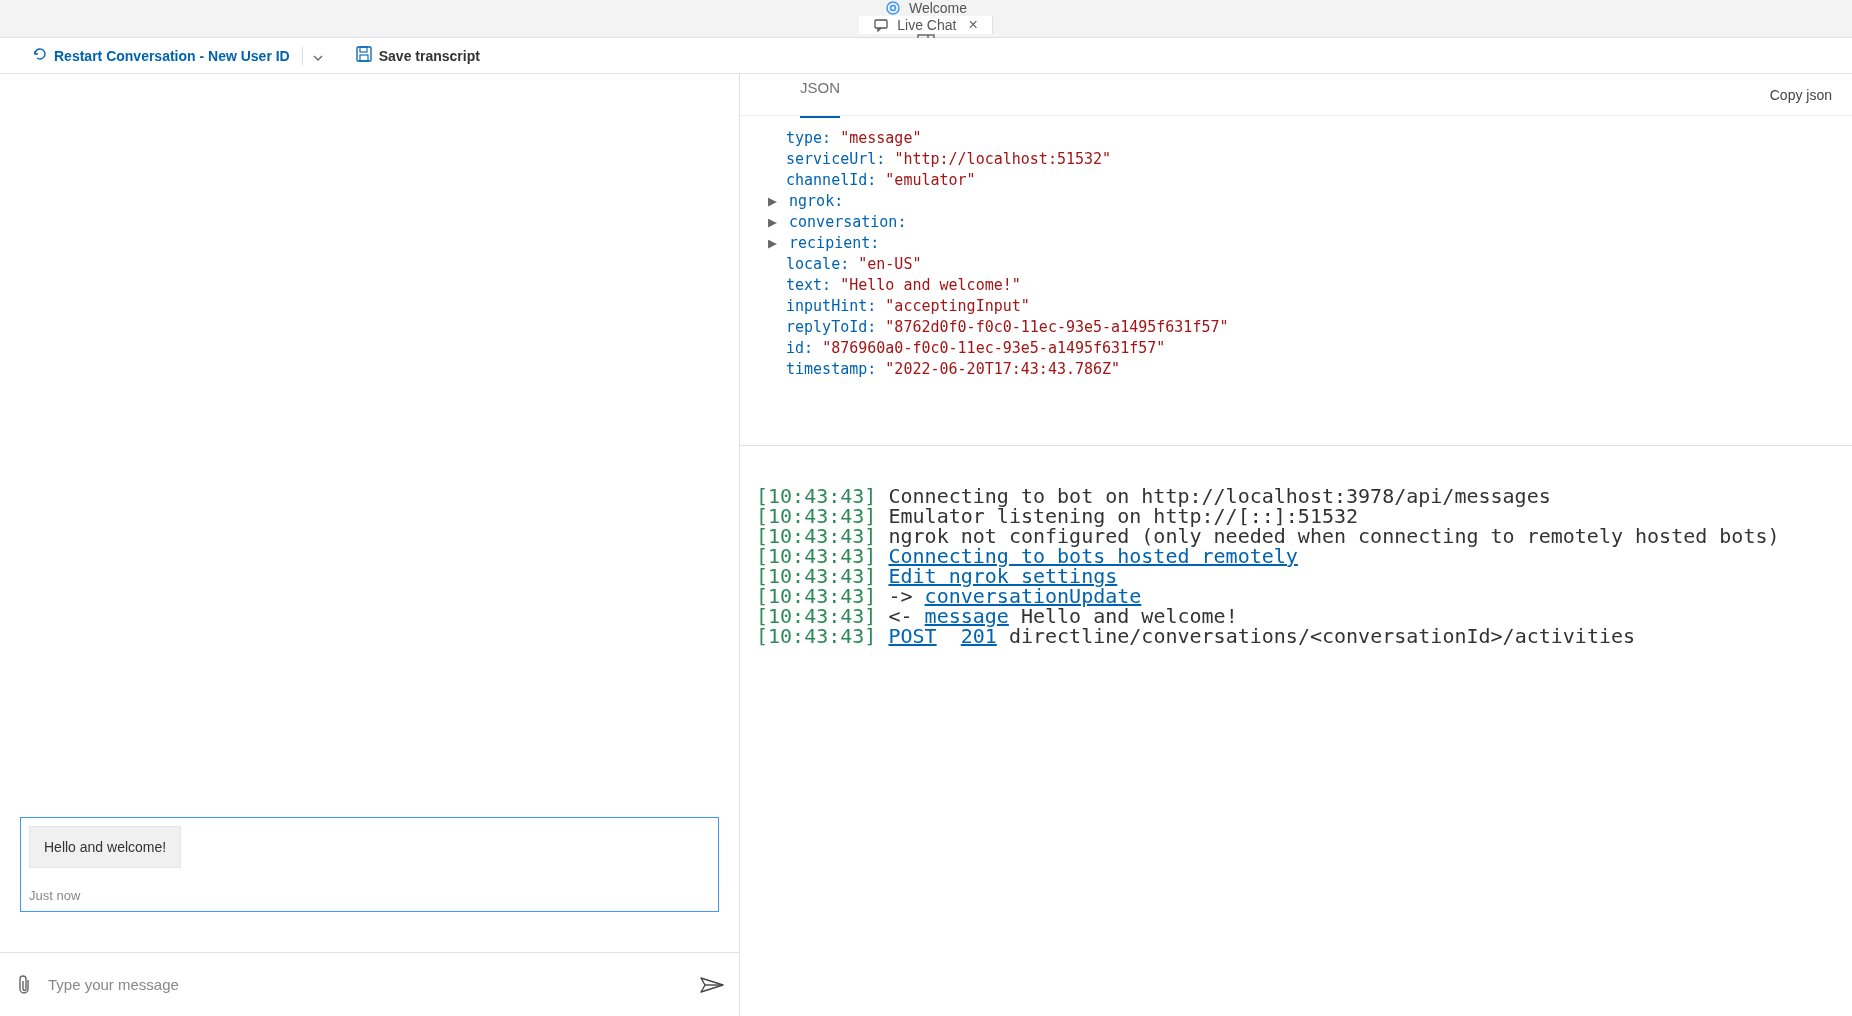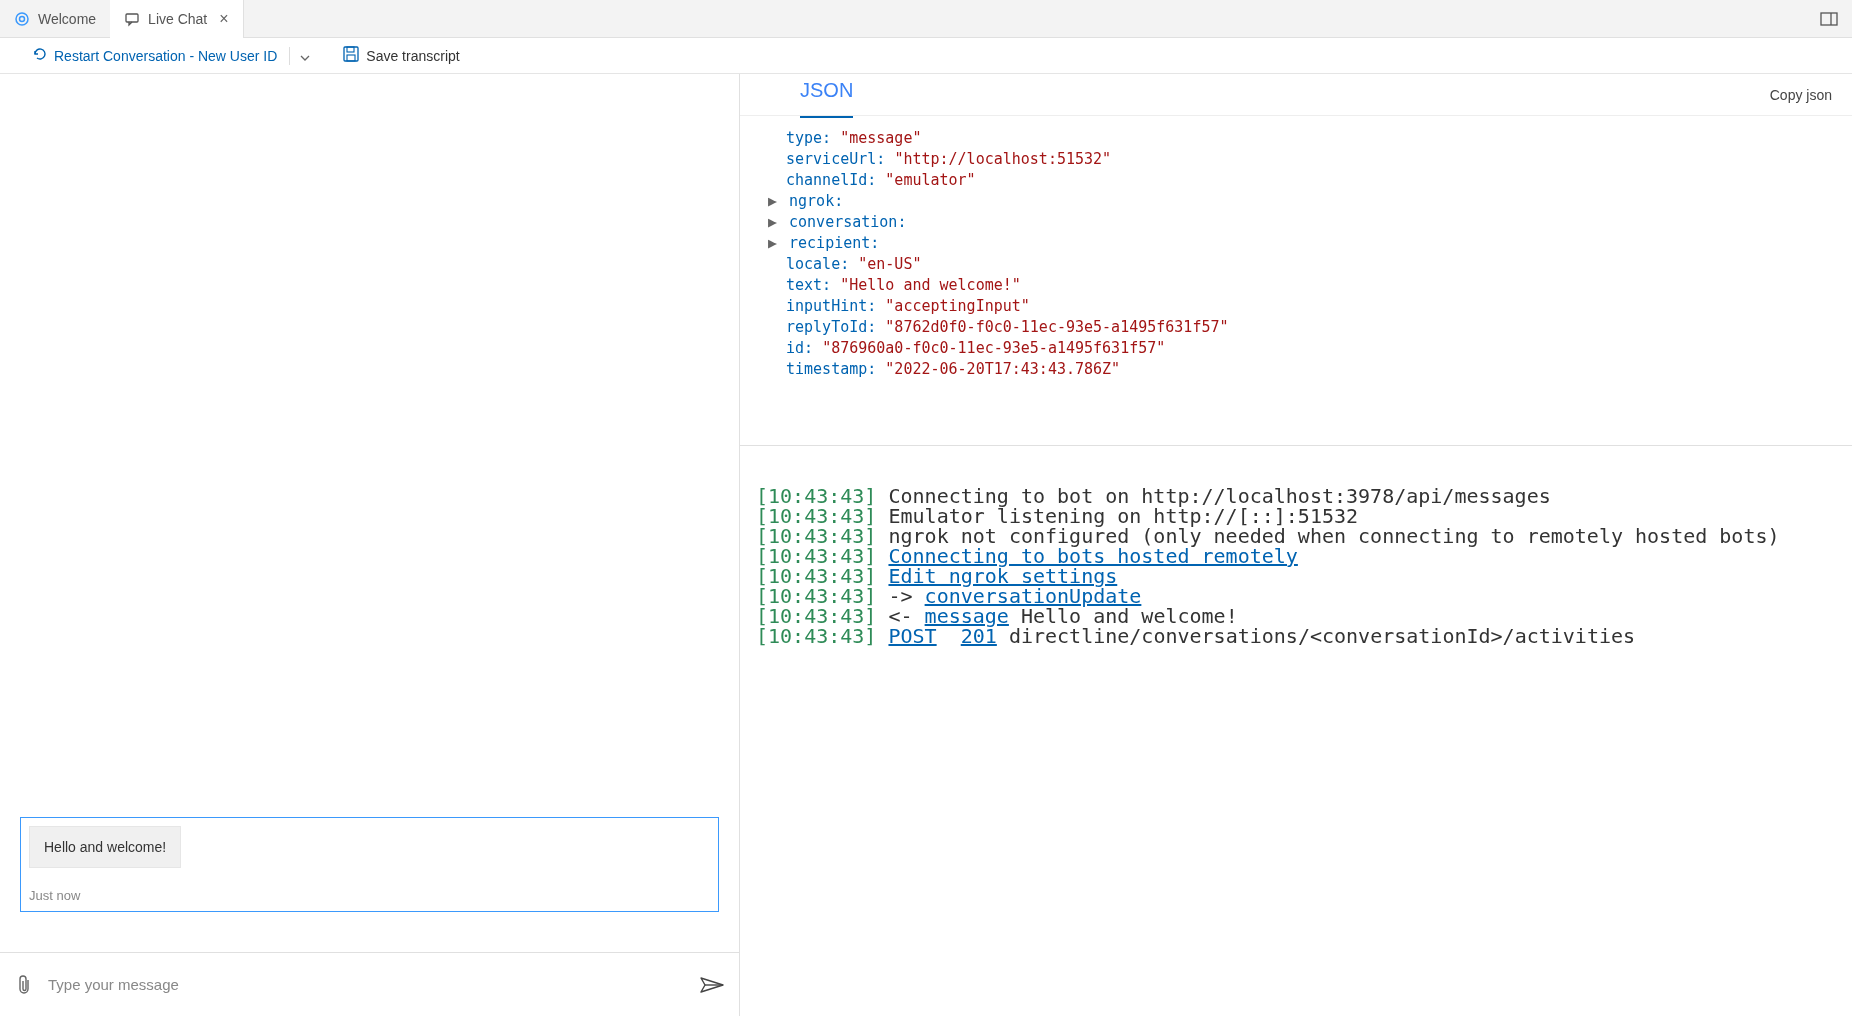--- a/index.html
+++ b/index.html
@@ -1,28 +1,28 @@
 <!DOCTYPE html>
 <html><head>
 <meta charset="utf-8">
 <style>
   * { margin: 0; padding: 0; box-sizing: border-box; }
   body { font-family: -apple-system, "Segoe UI", sans-serif; font-size: 14px; color: #333; background: #fff; height: 1016px; width: 1852px; overflow: hidden; display: flex; flex-direction: column; }
   
   
-  .tabbar { display: flex; align-items: center; background: #f3f3f3; border-bottom: 1px solid #e0e0e0; height: 38px; }
+  .tabbar { display: flex; align-items: center; background: #f3f3f3; border-bottom: 1px solid #e0e0e0; height: 38px; flex-direction: column; }
   .tab { display: flex; align-items: center; gap: 8px; padding: 0 14px; height: 38px; color: #555; cursor: pointer; }
   .tab.active { background: #fff; border-right: 1px solid #e0e0e0; }
   .tab .ico { width: 16px; height: 16px; display:flex; align-items:center; justify-content:center; }
   .tab .close { margin-left: 4px; font-size: 16px; color: #666; }
   .tabbar-spacer { flex: 1; }
   .panel-toggle { padding: 0 14px; color: #555; height:38px; display:flex; align-items:center; }
   
   
-  .toolbar { display: flex; align-items: center; background: #fff; border-bottom: 1px solid #e5e5e5; height: 36px; padding-left: 24px; }
+  .toolbar { display: flex; align-items: center; background: #fff; border-bottom: 1px solid #e5e5e5; height: 36px; padding-left: 24px; font-weight: bold; }
   .tool { display: flex; align-items: center; gap: 6px; color: #0063b1; padding: 0 8px; height: 36px; cursor: pointer; }
   .tool.save { color: #333; margin-left: 18px; }
   .sep { width:1px; height:18px; background:#ddd; margin: 0 4px; }
   .chev { color:#666; padding:0 6px; }
   
   
   .main { flex: 1; display: flex; overflow: hidden; }
   .leftpane { width: 740px; border-right: 1px solid #e0e0e0; display: flex; flex-direction: column; }
   .rightpane { flex: 1; display: flex; flex-direction: column; }
   
@@ -31,21 +31,21 @@
   .msg-wrap { border: 1px solid #3b99fc; padding: 8px; margin-bottom: 20px; }
   .bubble { display: inline-block; background: #f0f0f0; border: 1px solid #e6e6e6; padding: 12px 14px; color: #333; }
   .msg-ts { margin-top: 20px; color: #888; font-size: 13px; }
   .composer { display: flex; align-items: center; border-top: 1px solid #e0e0e0; height: 64px; padding: 0 14px; gap: 14px; }
   .composer input { flex: 1; border: none; outline: none; font-size: 15px; color: #333; }
   .composer input::placeholder { color: #888; }
   .attach, .send { color: #666; display:flex; align-items:center; }
   
   
   .insp-header { display: flex; align-items: center; border-bottom: 1px solid #eee; height: 42px; padding: 0 20px 0 60px; }
-  .insp-tab { font-size: 20px; color: #3b82f6; padding: 8px 0 14px; border-bottom: 2px solid #0063b1; }
+  .insp-tab { font-size: 15px; color: #737373; padding: 8px 0 20px; border-bottom: 2px solid #0063b1; }
   .insp-spacer { flex: 1; }
   .copyjson { color: #444; cursor: pointer; }
   
   
   .json-tree { flex: 0 0 330px; overflow-y: auto; padding: 12px 10px; font-family: Consolas, Menlo, monospace; font-size: 15px; line-height: 21px; border-bottom: 1px solid #e0e0e0; position:relative; }
   .json-tree::-webkit-scrollbar { width: 10px; }
   .json-tree::-webkit-scrollbar-thumb { background: #c0c0c0; }
   .jrow { white-space: pre; }
   .caret { color:#666; cursor:pointer; display:inline-block; width:12px; }
   .jkey { color: #0063b1; }

